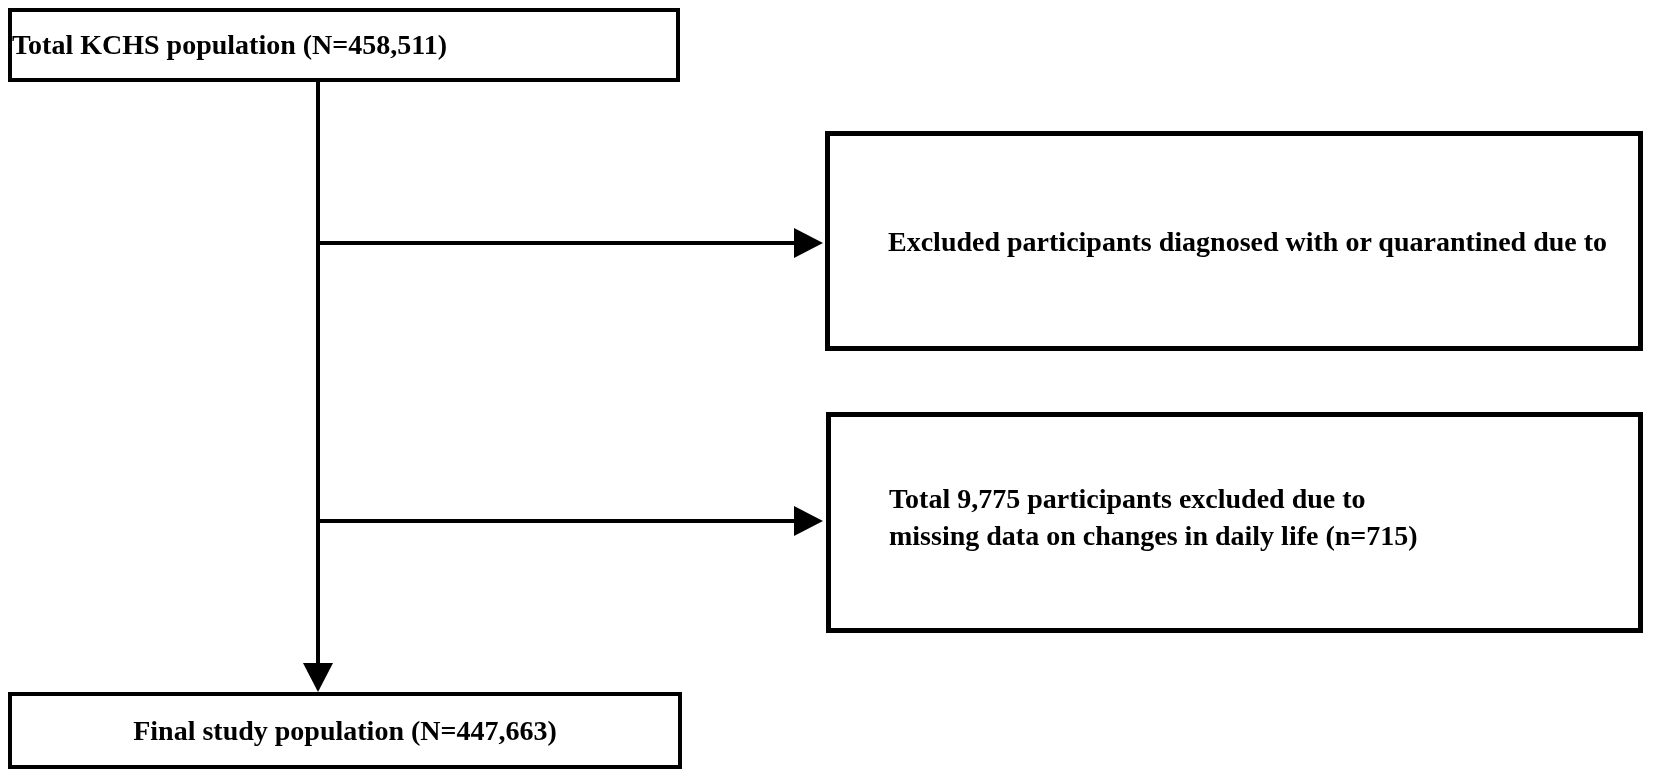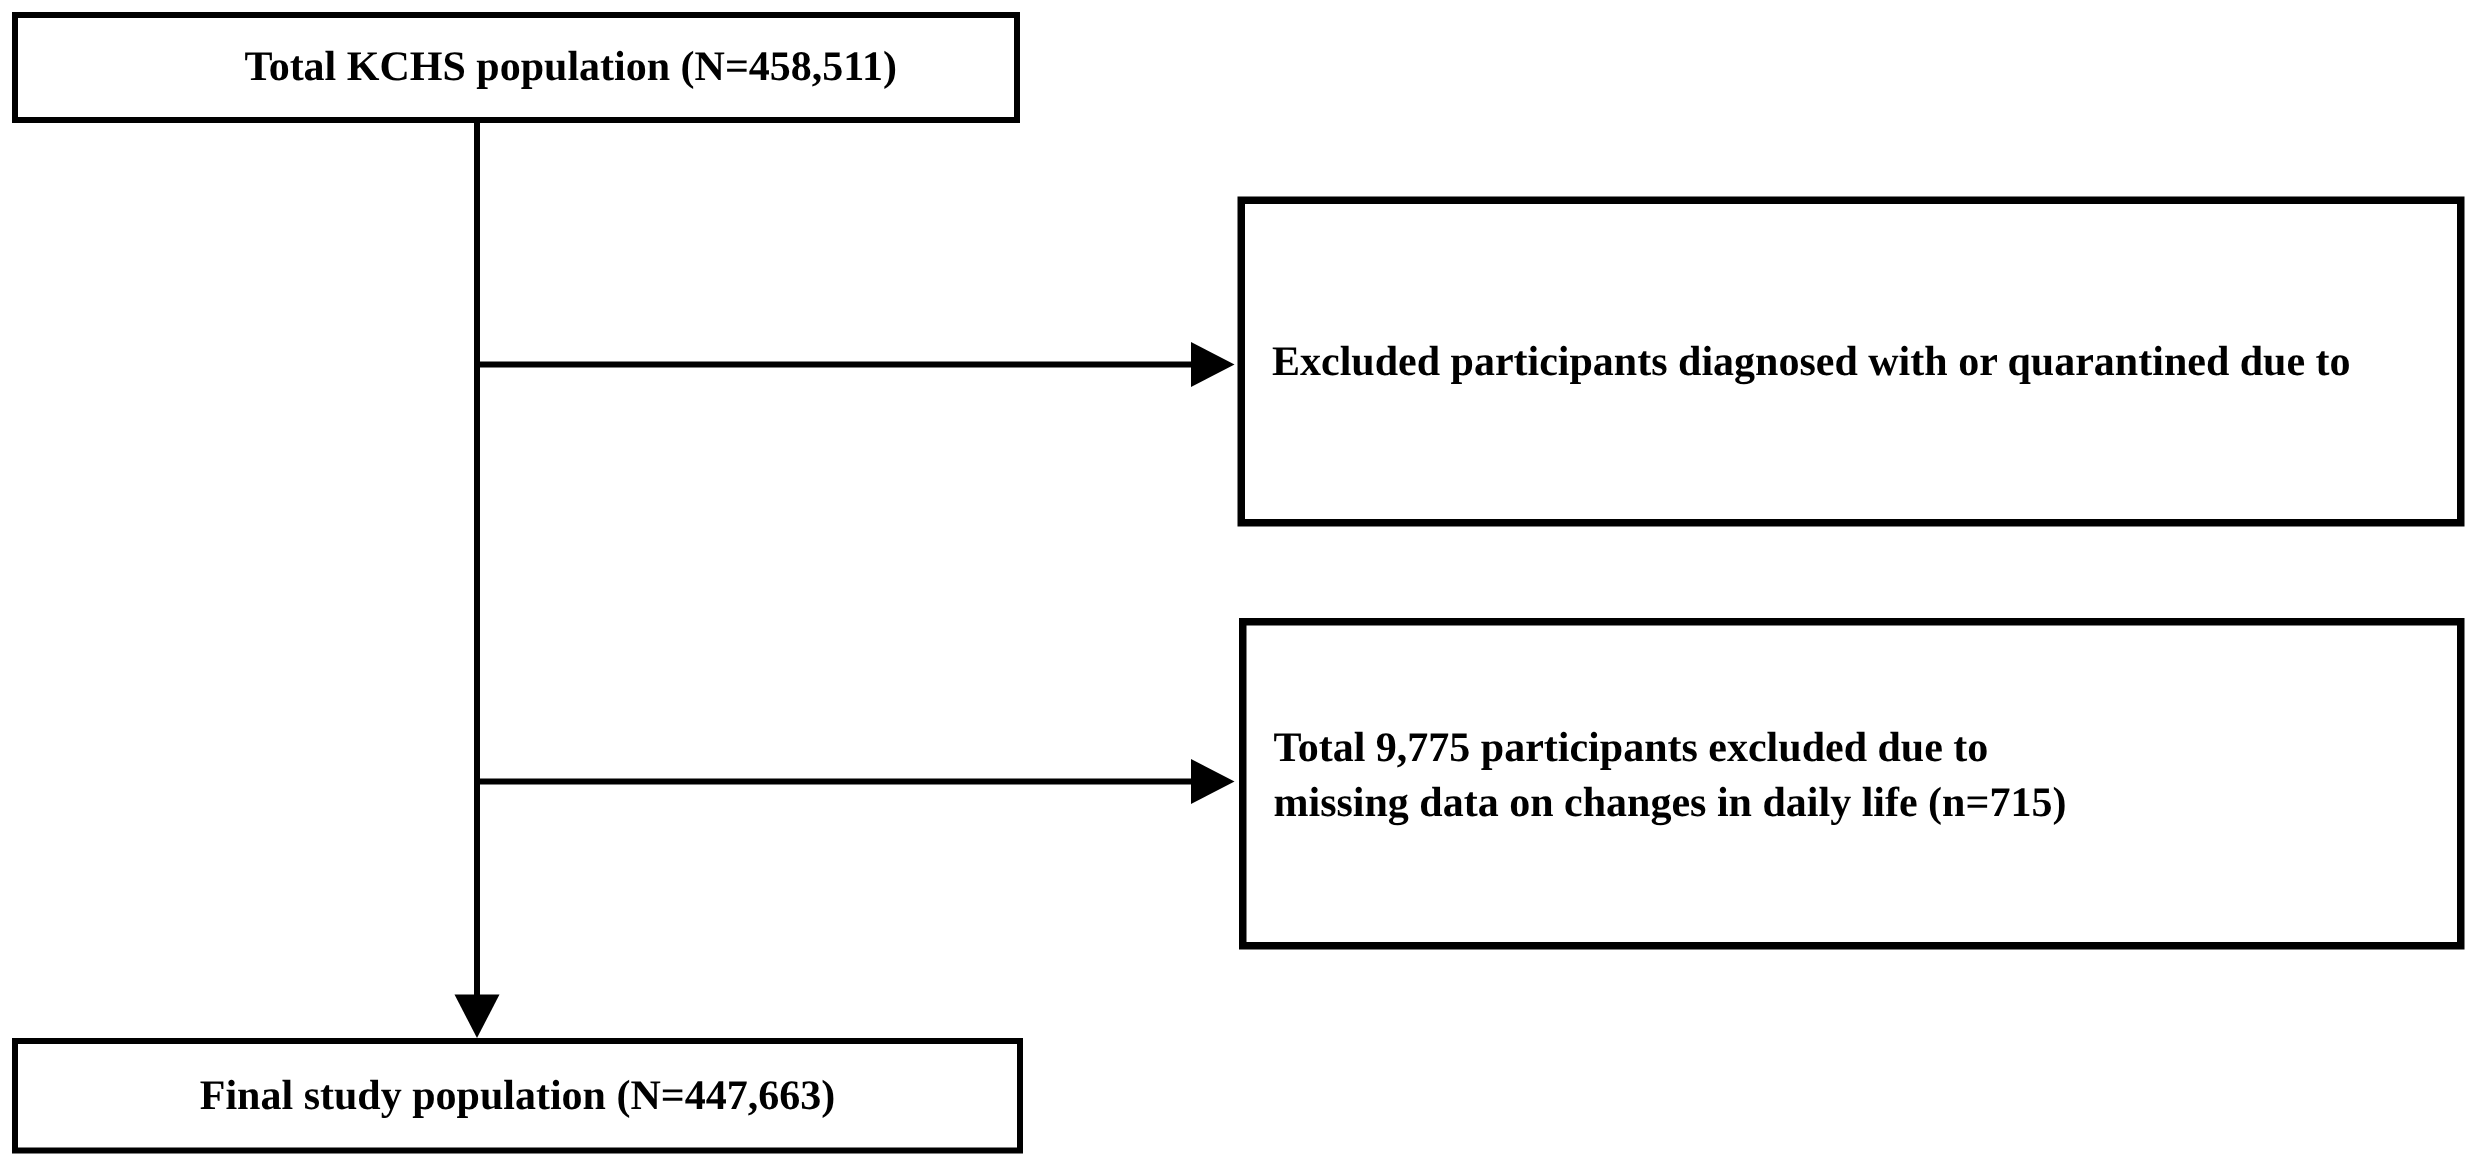--- a/index.html
+++ b/index.html
@@ -20,21 +20,21 @@
   }
   .box-label {
     font-size: 28px;
     font-weight: 600;
     line-height: 34px;
     white-space: nowrap;
   }
   
   .box-top {
     left: 8px; top: 8px; width: 672px; height: 74px;
-    display: flex; align-items: center; justify-content: flex-end;
+    display: flex; align-items: center; justify-content: flex-start;
     padding-right: 78px;
   }
   
   .box-bottom {
     left: 8px; top: 692px; width: 674px; height: 77px;
     display: flex; align-items: center; justify-content: center;
   }
   
   .box-r1 {
     left: 825px; top: 131px; width: 818px; height: 220px;
@@ -45,20 +45,21 @@
   .box-r2 {
     left: 826px; top: 412px; width: 817px; height: 221px;
     border-width: 5px;
     display: flex; flex-direction: column; justify-content: center;
     padding: 0 12px 12px 18px;
   }
   .box-text {
     font-size: 28px;
     font-weight: 600;
     line-height: 37px;
+    margin-left: 40px;
   }
   
   .line { position: absolute; background: #000000; }
   .vline  { left: 316px; top: 81px;  width: 4px;   height: 583px; }
   .hline1 { left: 318px; top: 241px; width: 478px; height: 4px; }
   .hline2 { left: 318px; top: 519px; width: 478px; height: 4px; }
   
   .arrowhead { position: absolute; width: 0; height: 0; }
   .arrow-down {
     left: 303px; top: 663px;

